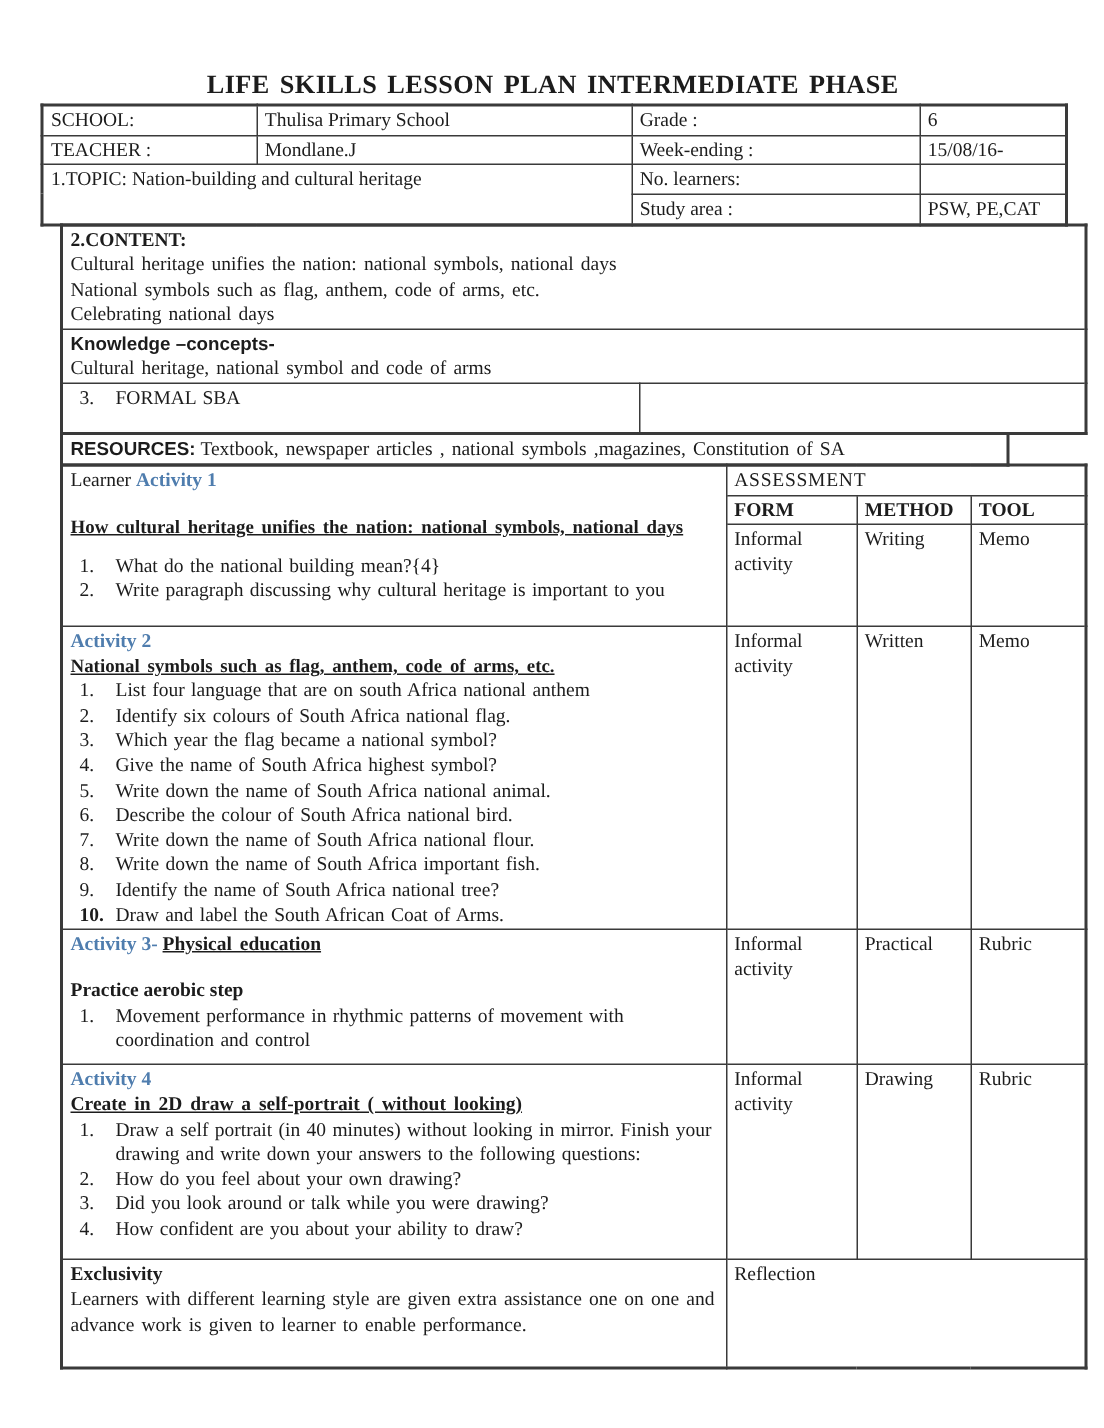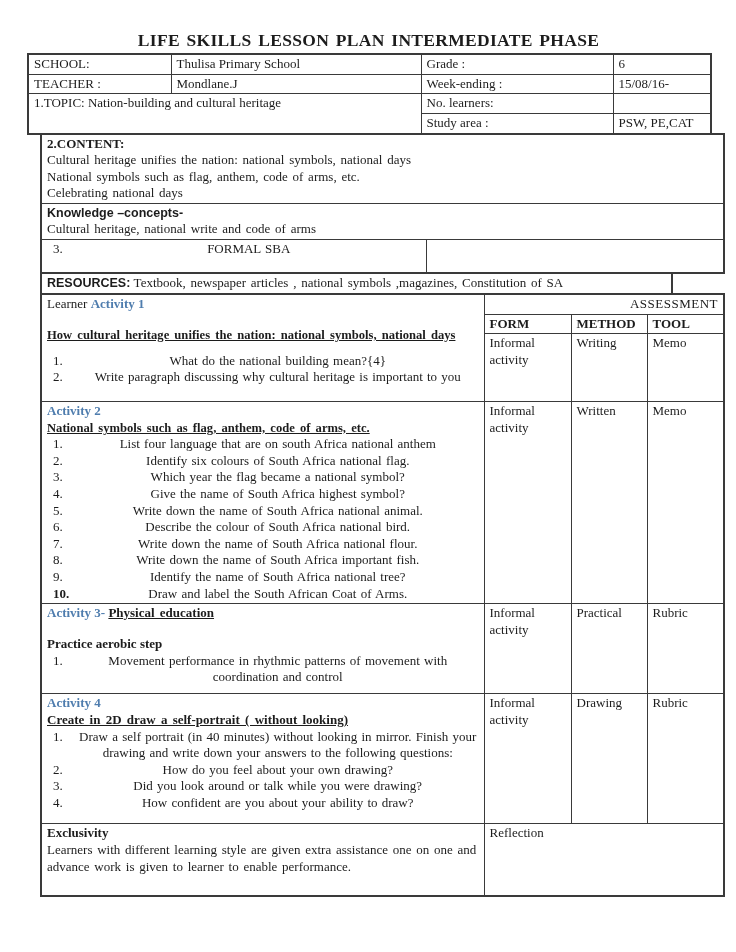--- a/index.html
+++ b/index.html
@@ -3,21 +3,21 @@
 <meta charset="utf-8">
 <style>
   :root { --accent: #4f7dae; --bd: #3a3a3a; --ink: #1c1c1c; }
   * { box-sizing: border-box; }
   html, body { margin: 0; padding: 0; }
   body {
     width: 736px; height: 952px; background: #ffffff;
     font-family: "Liberation Serif", serif;
     font-size: 13px; color: var(--ink);
   }
-  .page { position: relative; width: 736px; height: 952px; padding-top: 30px; }
+  .page { position: relative; width: 736px; height: 952px; padding-top: 46px; }
   .title {
     margin: 0 0 2px 27px; width: 683px;
     font-size: 17.5px; font-weight: bold; text-align: center;
     letter-spacing: 0.3px; word-spacing: 2px;
   }
   table.tbl {
     margin-left: 27px; width: 633px;
     border-collapse: collapse; table-layout: fixed;
     border: 2px solid var(--bd);
   }
@@ -26,23 +26,23 @@
     border: 1px solid var(--bd);
     vertical-align: top; padding: 1px 5px;
     line-height: 1.28; overflow: hidden;
   }
   .b { font-weight: bold; }
   .blue { color: var(--accent); font-weight: bold; }
   .sansb { font-family: "Liberation Sans", sans-serif; font-weight: bold; font-size: 12.5px; }
   .txt { word-spacing: 1.5px; }
   .li { display: flex; word-spacing: 1px; }
   .li .mk { flex: 0 0 30px; padding-left: 6px; }
-  .li .tx { flex: 1 1 auto; text-align: center; }
+  .li .tx { flex: 1 1 auto; }
   .act-heading { font-weight: bold; text-decoration: underline; font-size: 12.6px; word-spacing: 2px; }
-  .assess-hd { text-align: right; letter-spacing: 0.5px; }
+  .assess-hd { text-align: left; letter-spacing: 0.5px; }
   .col-hd { font-weight: bold; }
   .gap-top { margin-top: 14px; }
   .gap-top-sm { margin-top: 10px; }
 </style>
 </head>
 <body>
 
 <div class="page">
 
   <h1 class="title">LIFE SKILLS LESSON PLAN INTERMEDIATE PHASE</h1>
@@ -89,21 +89,21 @@
       <td colspan="2" style="height:58px">
         <div class="b">2.CONTENT:</div>
         <div class="txt">Cultural heritage unifies the nation: national symbols, national days</div>
         <div class="txt">National symbols such as flag, anthem, code of arms, etc.</div>
         <div class="txt">Celebrating national days</div>
       </td>
     </tr>
     <tr>
       <td colspan="2" style="height:33px">
         <div class="sansb">Knowledge –concepts-</div>
-        <div class="txt">Cultural heritage, national write and code of arms</div>
+        <div class="txt">Cultural heritage, national symbol and code of arms</div>
       </td>
     </tr>
     <tr>
       <td style="height:34px">
         <div class="li">
           <span class="mk">3.</span>
           <span class="tx">FORMAL SBA</span>
         </div>
       </td>
       <td></td>

